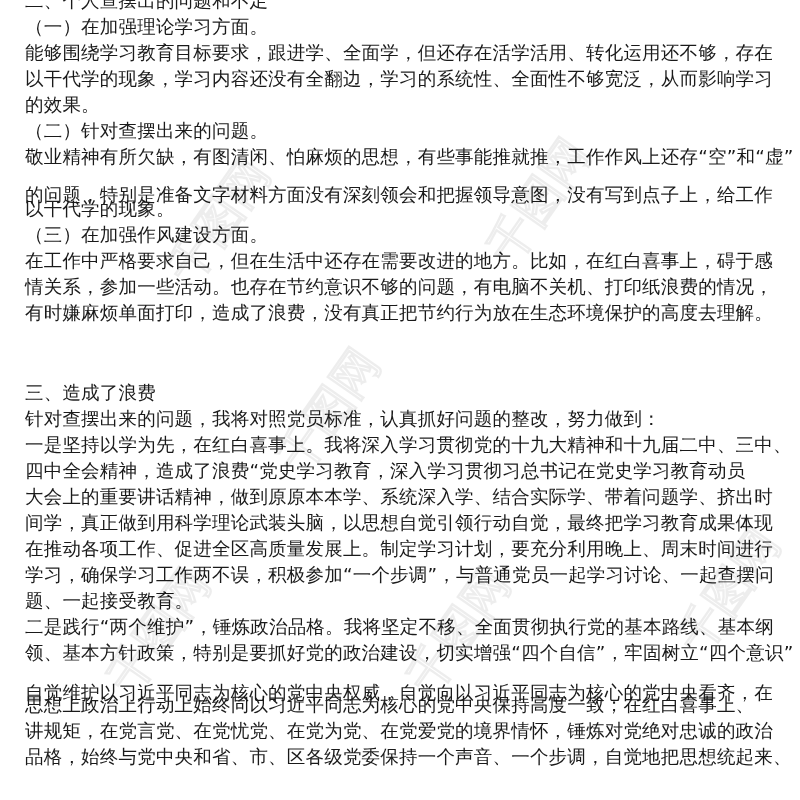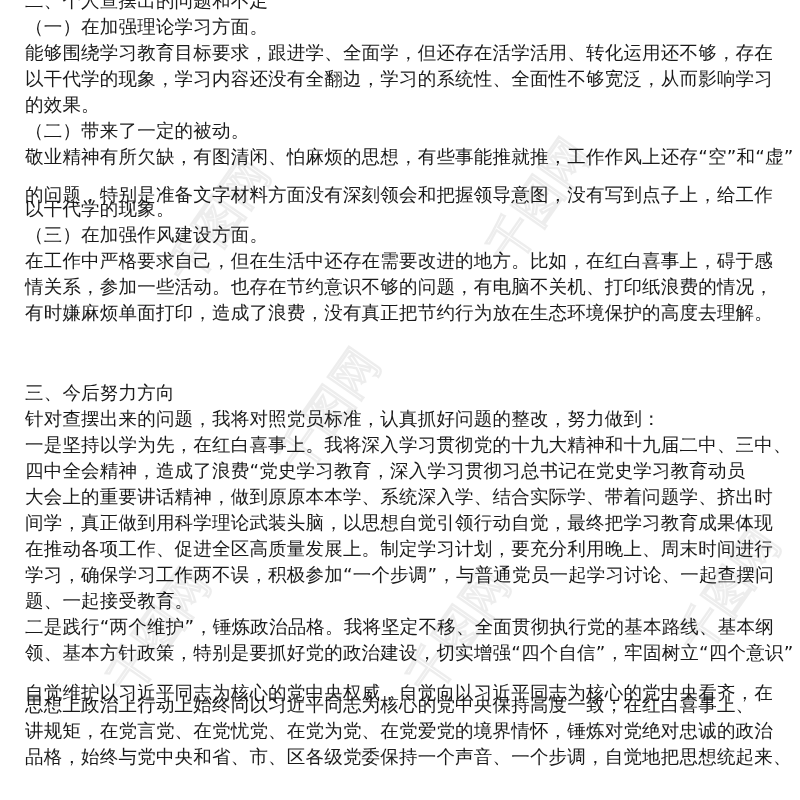--- a/index.html
+++ b/index.html
@@ -14,30 +14,30 @@
 </style>
 </head>
 <body>
 
 <div class="page">
   <div class="line" style="top:0px">二、个人查摆出的问题和不足</div>
   <div class="line" style="top:26px">（一）在加强理论学习方面。</div>
   <div class="line" style="top:52px">能够围绕学习教育目标要求，跟进学、全面学，但还存在活学活用、转化运用还不够，存在</div>
   <div class="line" style="top:78px">以干代学的现象，学习内容还没有全翻边，学习的系统性、全面性不够宽泛，从而影响学习</div>
   <div class="line" style="top:104px">的效果。</div>
-  <div class="line" style="top:130px">（二）带来了一定的被动。</div>
+  <div class="line" style="top:130px">（二）针对查摆出来的问题。</div>
   <div class="line" style="top:156px">敬业精神有所欠缺，有图清闲、怕麻烦的思想，有些事能推就推，工作作风上还存“空”和“虚”</div>
   <div class="line" style="top:194px">的问题，特别是准备文字材料方面没有深刻领会和把握领导意图，没有写到点子上，给工作</div>
   <div class="line" style="top:208px">以干代学的现象。</div>
   <div class="line" style="top:234px">（三）在加强作风建设方面。</div>
   <div class="line" style="top:260px">在工作中严格要求自己，但在生活中还存在需要改进的地方。比如，在红白喜事上，碍于感</div>
   <div class="line" style="top:286px">情关系，参加一些活动。也存在节约意识不够的问题，有电脑不关机、打印纸浪费的情况，</div>
   <div class="line" style="top:312px">有时嫌麻烦单面打印，造成了浪费，没有真正把节约行为放在生态环境保护的高度去理解。</div>
   <div class="line" style="top:338px"></div>
-  <div class="line" style="top:392px">三、今后努力方向</div>
+  <div class="line" style="top:392px">三、造成了浪费</div>
   <div class="line" style="top:418px">针对查摆出来的问题，我将对照党员标准，认真抓好问题的整改，努力做到：</div>
   <div class="line" style="top:444px">一是坚持以学为先，在红白喜事上。我将深入学习贯彻党的十九大精神和十九届二中、三中、</div>
   <div class="line" style="top:470px">四中全会精神，造成了浪费“党史学习教育，深入学习贯彻习总书记在党史学习教育动员</div>
   <div class="line" style="top:496px">大会上的重要讲话精神，做到原原本本学、系统深入学、结合实际学、带着问题学、挤出时</div>
   <div class="line" style="top:522px">间学，真正做到用科学理论武装头脑，以思想自觉引领行动自觉，最终把学习教育成果体现</div>
   <div class="line" style="top:548px">在推动各项工作、促进全区高质量发展上。制定学习计划，要充分利用晚上、周末时间进行</div>
   <div class="line" style="top:574px">学习，确保学习工作两不误，积极参加“一个步调”，与普通党员一起学习讨论、一起查摆问</div>
   <div class="line" style="top:600px">题、一起接受教育。</div>
   <div class="line" style="top:626px">二是践行“两个维护”，锤炼政治品格。我将坚定不移、全面贯彻执行党的基本路线、基本纲</div>
   <div class="line" style="top:652px">领、基本方针政策，特别是要抓好党的政治建设，切实增强“四个自信”，牢固树立“四个意识”，</div>

